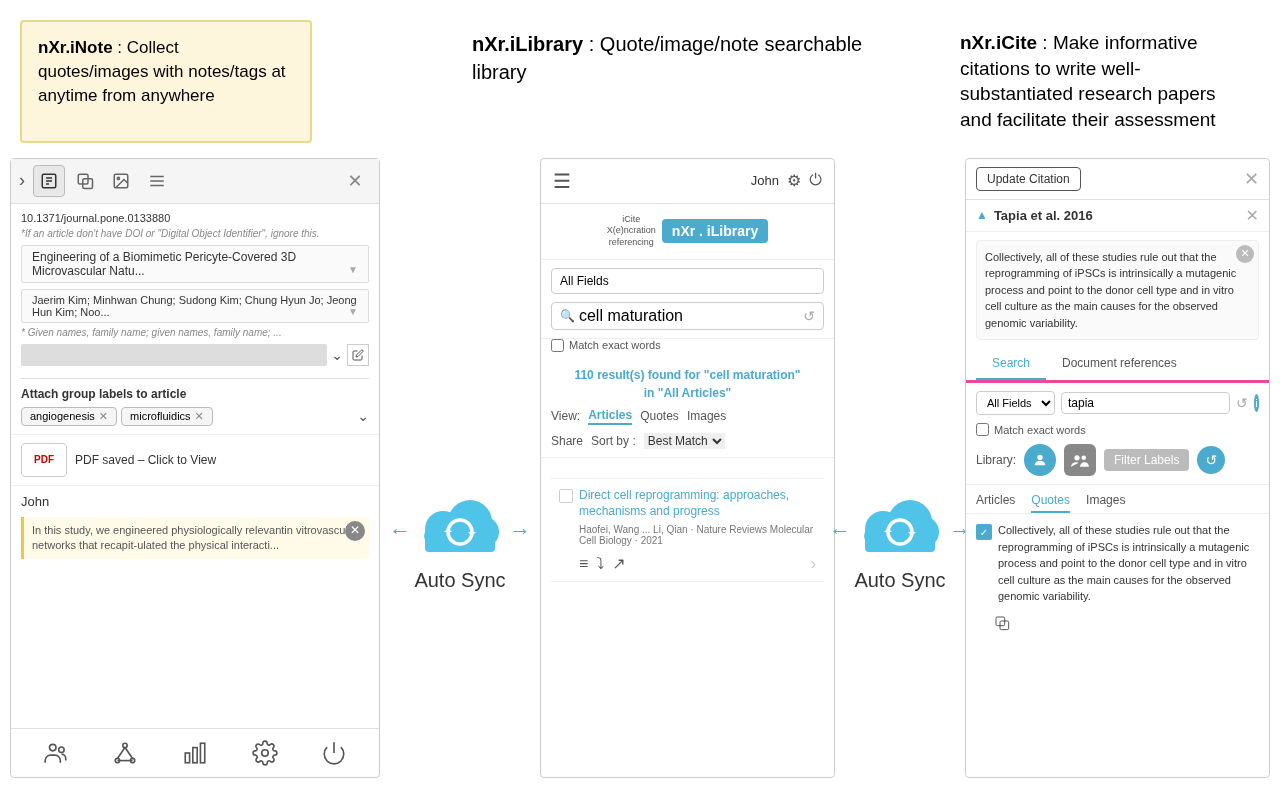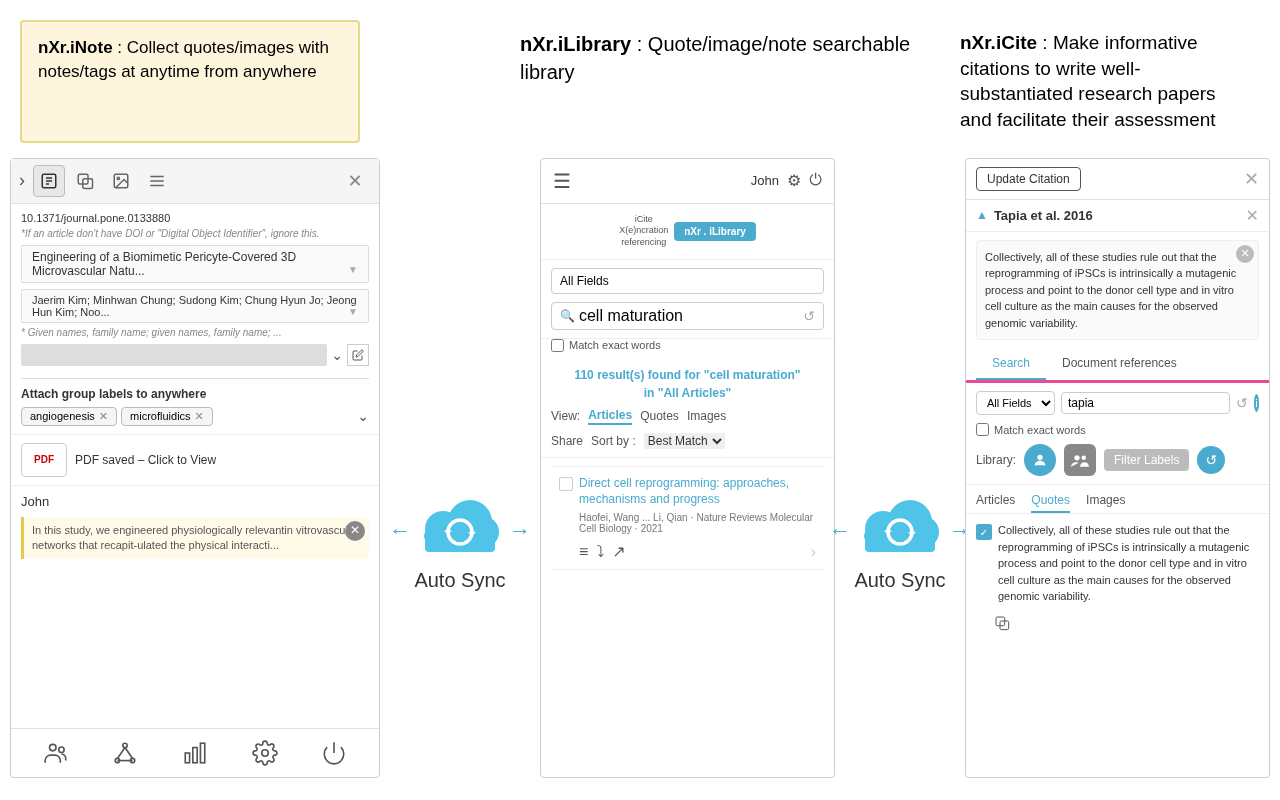--- a/index.html
+++ b/index.html
@@ -18,21 +18,21 @@
       width: 100%;
       padding: 20px 20px 10px 20px;
       gap: 0;
     }
 
     .desc-inote {
       background: #fdf5dc;
       border: 2px solid #e8d88a;
       border-radius: 4px;
       padding: 14px 16px;
-      width: 340px;
+      width: 292px;
       font-size: 17px;
       line-height: 1.4;
       flex-shrink: 0;
     }
     .desc-inote strong { font-weight: bold; }
 
     .desc-ilibrary {
       flex: 1;
       padding: 10px 20px;
       font-size: 20px;
@@ -352,21 +352,21 @@
       font-size: 9px;
       color: #555;
       line-height: 1.3;
       text-align: center;
     }
     .lib-logo .logo-right {
       background: #4aabce;
       color: #fff;
       padding: 4px 10px;
       border-radius: 4px;
-      font-size: 10px;
+      font-size: 14px;
       font-weight: bold;
     }
 
     .lib-search-row {
       padding: 8px 10px;
       display: flex;
       align-items: center;
     }
     .lib-field-select {
       width: 100%;
@@ -456,21 +456,21 @@
     .lib-sort { color: #555; }
     .lib-sort-select {
       border: none;
       outline: none;
       font-size: 12px;
       color: #333;
       cursor: pointer;
     }
 
     .lib-article-card {
-      margin: 8px 10px;
+      margin: 20px 10px;
       padding: 8px;
       border-top: 1px solid #eee;
       border-bottom: 1px solid #eee;
     }
     .lib-article-header {
       display: flex;
       align-items: flex-start;
       gap: 6px;
       margin-bottom: 4px;
     }
@@ -876,21 +876,21 @@
       <div class="dropdown-edit">
         <svg width="12" height="12" viewBox="0 0 24 24" fill="none" stroke="#555" stroke-width="2">
             <path d="M11 4H4a2 2 0 00-2 2v14a2 2 0 002 2h14a2 2 0 002-2v-7"></path>
             <path d="M18.5 2.5a2.121 2.121 0 013 3L12 15l-4 1 1-4 9.5-9.5z"></path>
           </svg>
       </div>
     </div>
 
     <hr class="section-divider">
 
-    <div class="attach-label">Attach group labels to anywhere</div>
+    <div class="attach-label">Attach group labels to article</div>
 
     <div class="tag-row">
       <div class="tag-box">
         <span>angiogenesis</span>
         <span class="remove-tag">✕</span>
       </div>
       <div class="tag-box">
         <span>microfluidics</span>
         <span class="remove-tag">✕</span>
       </div>

